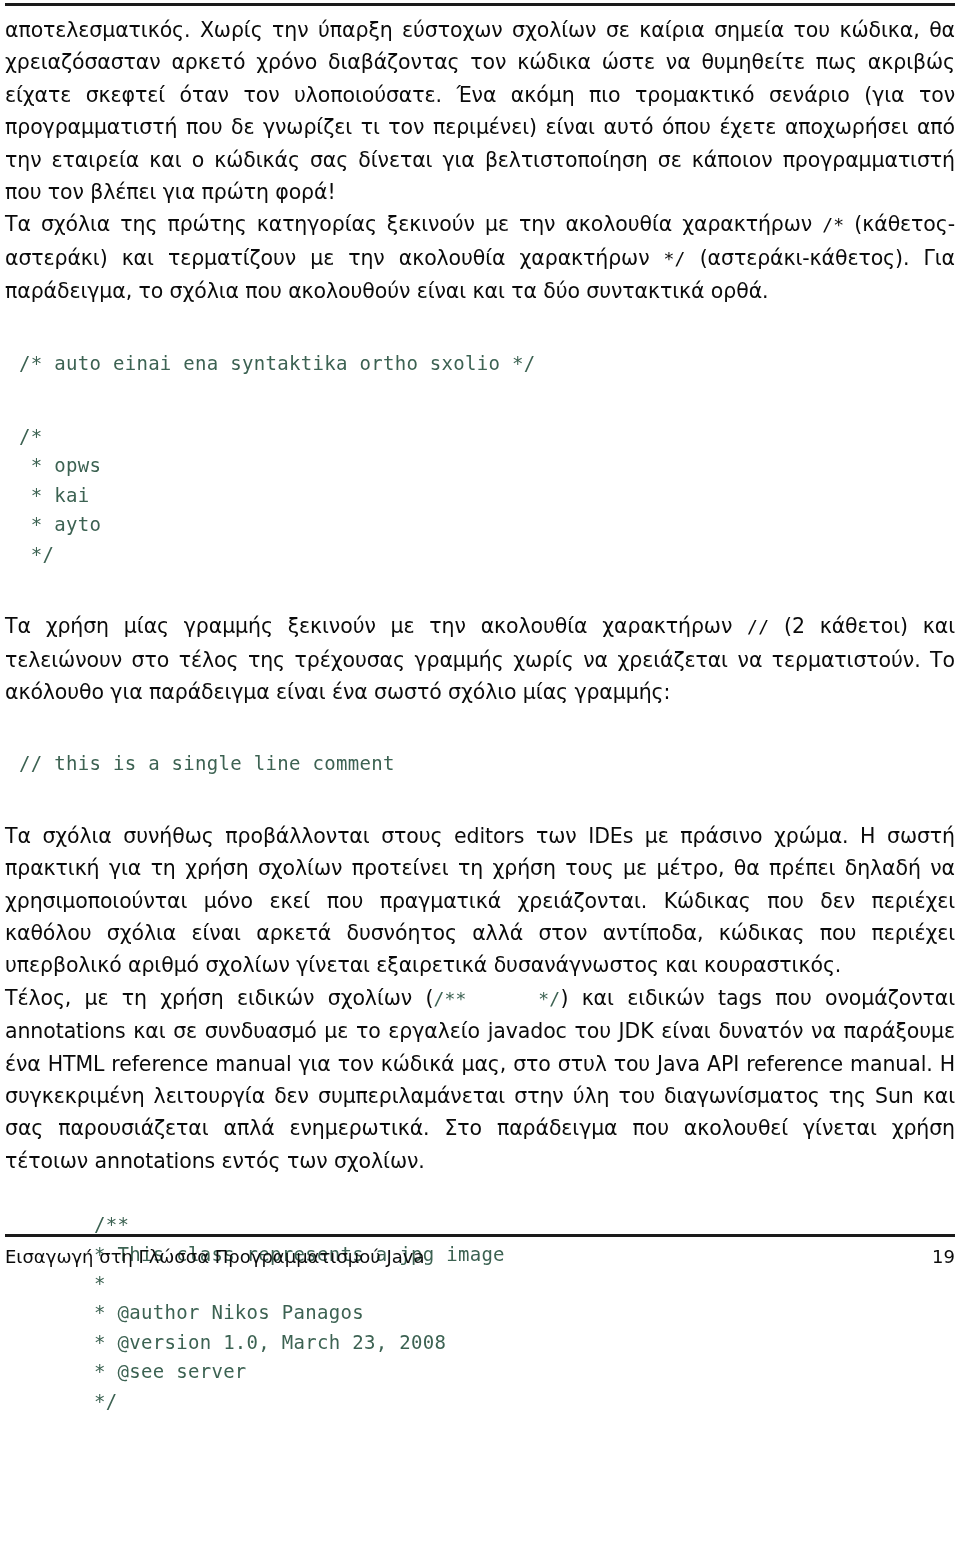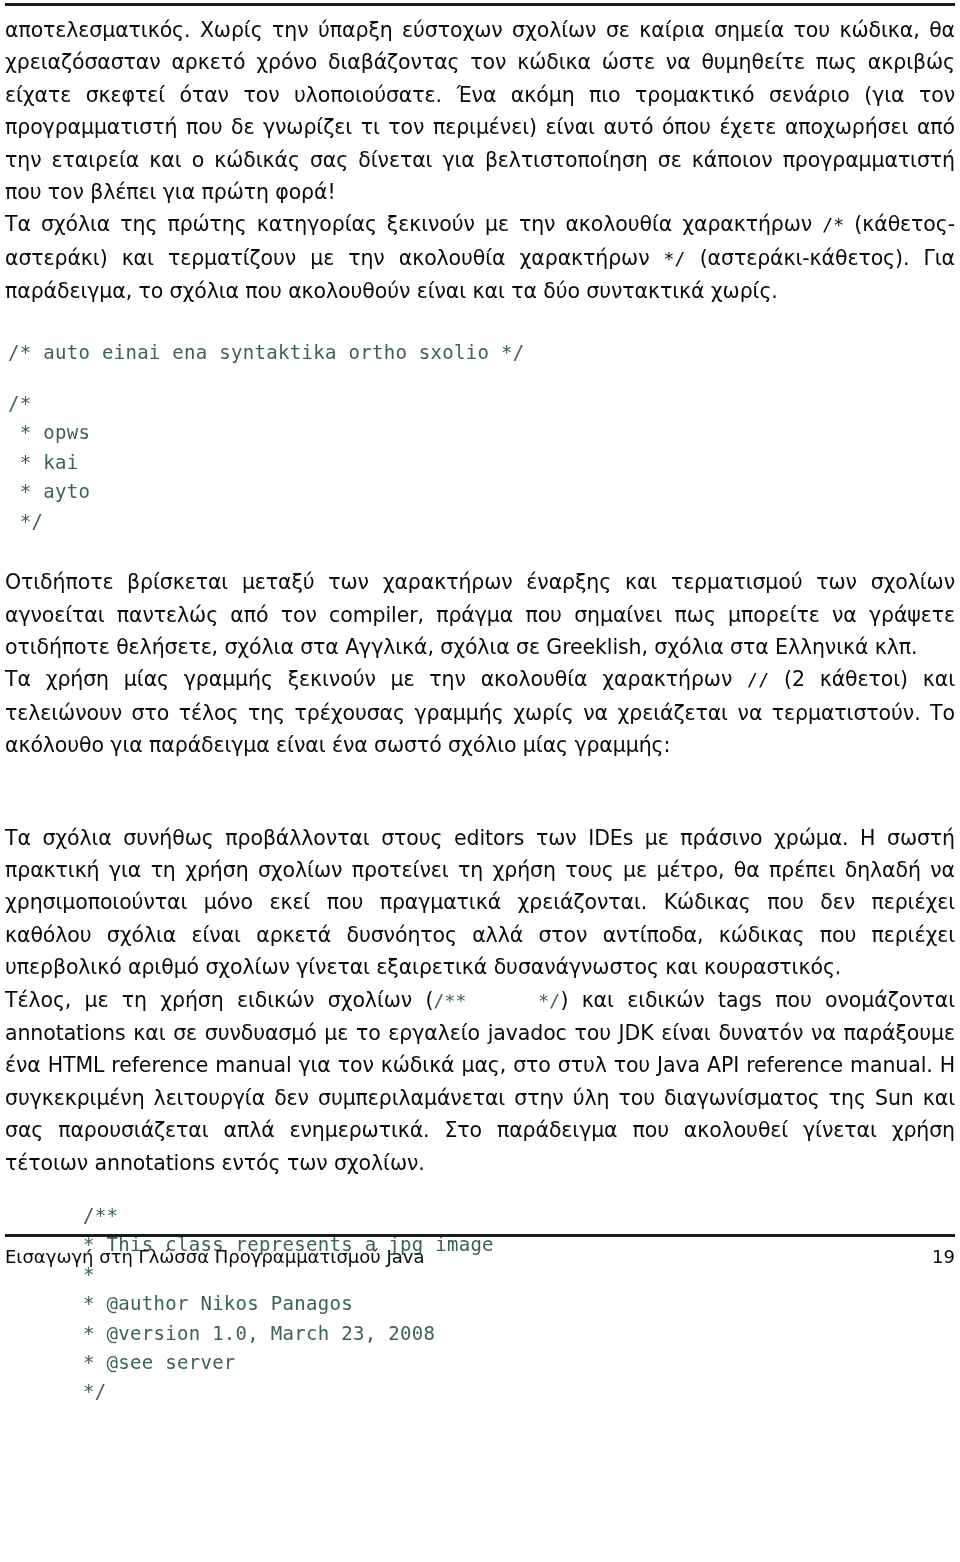--- a/index.html
+++ b/index.html
@@ -56,21 +56,21 @@
   }
 
   
   .flowgroup { margin: 0; }
   .flowgroup p.para + p.para { margin-top: 0; }
   .gap-md { height: 22px; }
   .gap-lg { height: 30px; }
 
   
   .code-block {
-    margin: 0;
+    margin: 11px;
     font-family: "DejaVu Sans Mono", "Liberation Mono", monospace;
     font-size: 19px;
     line-height: 29.4px;
     color: #3c6252;
     white-space: pre;
     letter-spacing: 0.3px;
   }
   .code-block.indent-0 { padding-left: 3px; }
   .code-block.indent-1 { padding-left: 78px; }
 
@@ -121,45 +121,45 @@
 <div class="page">
 
   <div class="header-rule"></div>
 
   <div class="content">
 
     <div class="flowgroup">
       <p class="para">αποτελεσματικός. Χωρίς την ύπαρξη εύστοχων σχολίων σε καίρια σημεία του κώδικα, θα χρειαζόσασταν αρκετό χρόνο διαβάζοντας τον κώδικα ώστε να θυμηθείτε πως ακριβώς είχατε σκεφτεί όταν τον υλοποιούσατε. Ένα ακόμη πιο τρομακτικό σενάριο (για τον προγραμματιστή που δε γνωρίζει τι τον περιμένει) είναι αυτό όπου έχετε αποχωρήσει από την εταιρεία και ο κώδικάς σας δίνεται για βελτιστοποίηση σε κάποιον προγραμματιστή που τον βλέπει για πρώτη φορά!</p>
 
 
-      <p class="para"><span>Τα σχόλια της πρώτης κατηγορίας ξεκινούν με την ακολουθία χαρακτήρων </span><code class="inline">/*</code><span> (κάθετος-αστεράκι) και τερματίζουν με την ακολουθία χαρακτήρων </span><code class="inline">*/</code><span>  (αστεράκι-κάθετος). Για παράδειγμα, το σχόλια που ακολουθούν είναι και τα δύο συντακτικά χωρίς.</span></p>
+      <p class="para"><span>Τα σχόλια της πρώτης κατηγορίας ξεκινούν με την ακολουθία χαρακτήρων </span><code class="inline">/*</code><span> (κάθετος-αστεράκι) και τερματίζουν με την ακολουθία χαρακτήρων </span><code class="inline">*/</code><span>  (αστεράκι-κάθετος). Για παράδειγμα, το σχόλια που ακολουθούν είναι και τα δύο συντακτικά ορθά.</span></p>
     </div>
 
     <div class="gap-lg"></div>
 
     <pre class="code-block indent-0">/* auto einai ena syntaktika ortho sxolio */</pre>
 
     <div class="gap-md"></div>
 
     <pre class="code-block indent-0">/*
  * opws
  * kai
  * ayto
  */</pre>
 
     <div class="gap-lg"></div>
 
     <div class="flowgroup">
-      <p class="para">Οτιδήποτε βρίσκεται μεταξύ των χαρακτήρων έναρξης και τερματισμού των σχολίων αγνοείται παντελώς από τον compiler, πράγμα που σημαίνει πως μπορείτε να γράψετε οτιδήποτε θελήσετε, σχόλια στα Αγγλικά, σχόλια σε Greeklish, σχόλια στα Ελληνικά κλπ.</p>
 
       <p class="para"><span>Τα χρήση μίας γραμμής ξεκινούν με την ακολουθία χαρακτήρων </span><code class="inline">//</code><span> (2 κάθετοι) και τελειώνουν στο τέλος της τρέχουσας γραμμής χωρίς να χρειάζεται να τερματιστούν. Το ακόλουθο για παράδειγμα είναι ένα σωστό σχόλιο μίας γραμμής:</span></p>
     </div>
 
     <div class="gap-lg"></div>
 
+    <pre class="code-block indent-0">// this is a single line comment</pre>
 
     <div class="gap-lg"></div>
 
     <div class="flowgroup">
       <p class="para">Τα σχόλια συνήθως προβάλλονται στους editors των IDEs με πράσινο χρώμα. Η σωστή πρακτική για τη χρήση σχολίων προτείνει τη χρήση τους με μέτρο, θα πρέπει δηλαδή να χρησιμοποιούνται μόνο εκεί που πραγματικά χρειάζονται. Κώδικας που δεν περιέχει καθόλου σχόλια είναι αρκετά δυσνόητος αλλά στον αντίποδα, κώδικας που περιέχει υπερβολικό αριθμό σχολίων γίνεται εξαιρετικά δυσανάγνωστος και κουραστικός.</p>
 
       <p class="para"><span>Τέλος, με τη χρήση ειδικών σχολίων (</span><code class="inline green">/**    */</code><span>) και ειδικών tags που ονομάζονται annotations και σε συνδυασμό με το εργαλείο javadoc του JDK είναι δυνατόν να παράξουμε ένα HTML reference manual για τον κώδικά μας, στο στυλ του Java API reference manual. Η συγκεκριμένη λειτουργία δεν συμπεριλαμάνεται στην ύλη του διαγωνίσματος της Sun και σας παρουσιάζεται απλά ενημερωτικά. Στο παράδειγμα που ακολουθεί γίνεται χρήση τέτοιων annotations εντός των σχολίων.</span></p>
     </div>
 
     <div class="gap-md"></div>

